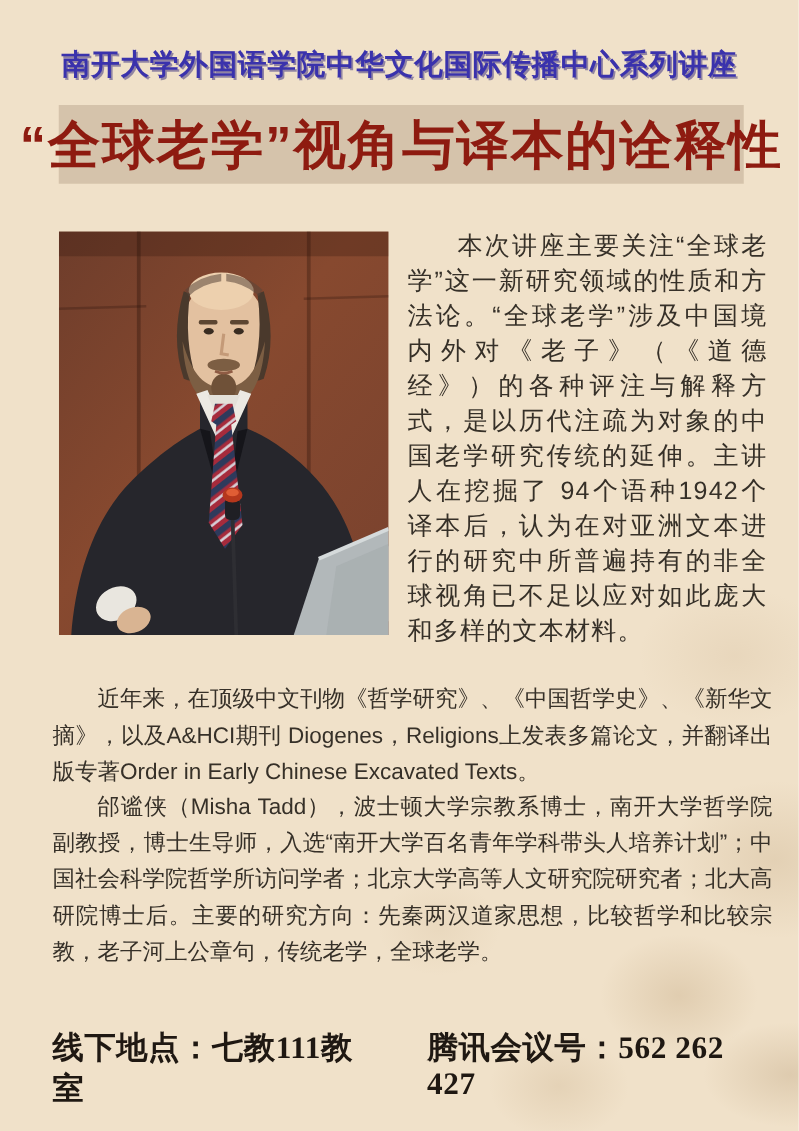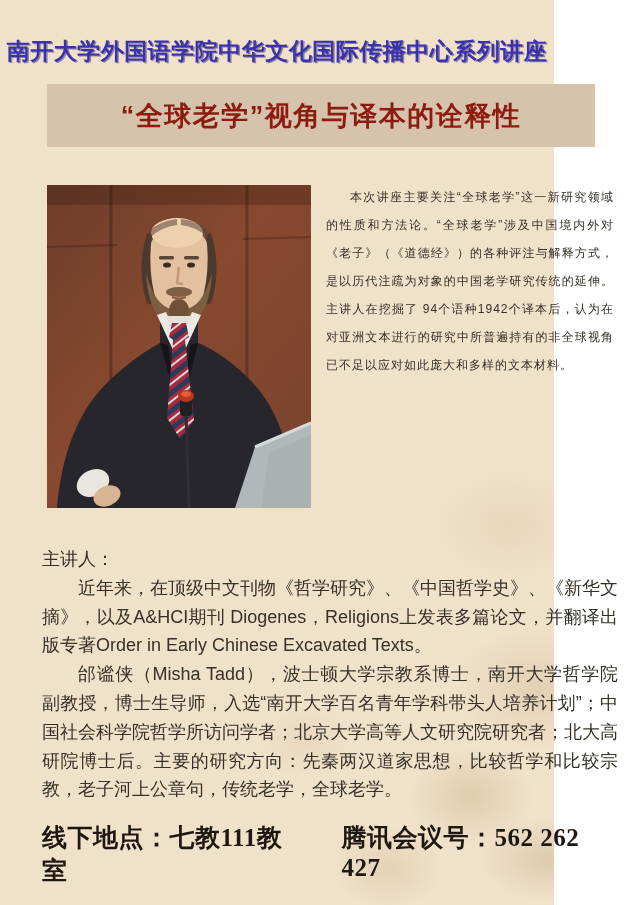--- a/index.html
+++ b/index.html
@@ -12,21 +12,21 @@
   }
   * { margin: 0; padding: 0; box-sizing: border-box; }
   html, body { width: 639px; height: 905px; }
   body {
     font-family: "Liberation Sans", "DejaVu Sans", sans-serif;
     color: var(--body-text);
     overflow: hidden;
   }
   .poster {
     position: relative;
-    width: 554px;
+    width: 639px;
     height: 905px;
     background-color: var(--background);
     background-image:
       radial-gradient(90px 70px at 85% 88%, rgba(168,133,86,0.22), transparent 70%),
       radial-gradient(120px 90px at 97% 76%, rgba(168,133,86,0.18), transparent 70%),
       radial-gradient(80px 60px at 70% 96%, rgba(168,133,86,0.16), transparent 70%),
       radial-gradient(110px 80px at 92% 58%, rgba(175,140,95,0.12), transparent 70%),
       radial-gradient(70px 55px at 55% 82%, rgba(175,140,95,0.10), transparent 70%),
       radial-gradient(100px 60px at 99% 95%, rgba(150,115,70,0.20), transparent 70%);
   }
@@ -47,41 +47,41 @@
     left: 47px;
     top: 84px;
     width: 548px;
     height: 63px;
     background: var(--title-band);
     display: flex;
     align-items: center;
     justify-content: center;
   }
   .lecture-title {
-    font-size: 27px;
+    font-size: 42px;
     font-weight: bold;
     letter-spacing: 1.5px;
     color: var(--title-text);
     white-space: nowrap;
   }
   .photo-frame {
     position: absolute;
     left: 47px;
     top: 185px;
     width: 264px;
     height: 323px;
     overflow: hidden;
   }
   .photo-frame svg { display: block; }
   .abstract {
     position: absolute;
     left: 326px;
     top: 183px;
     width: 288px;
-    font-size: 12px;
+    font-size: 20px;
     line-height: 28px;
     letter-spacing: 1px;
     text-align: justify;
     text-justify: inter-character;
     text-indent: 2em;
     color: var(--body-text);
   }
   .speaker-section {
     position: absolute;
     left: 42px;
@@ -207,21 +207,20 @@
         <rect x="133" y="213" width="12" height="18" rx="4" fill="#1f1f24"></rect>
         <ellipse cx="139" cy="211" rx="8" ry="6" fill="#b5371c"></ellipse>
         <ellipse cx="139" cy="209" rx="5" ry="3" fill="#e8643a" opacity="0.85"></ellipse>
       </g>
     </svg>
   </div>
 
   <p class="abstract">本次讲座主要关注“全球老学”这一新研究领域的性质和方法论。“全球老学”涉及中国境内外对《老子》（《道德经》）的各种评注与解释方式，是以历代注疏为对象的中国老学研究传统的延伸。主讲人在挖掘了 94个语种1942个译本后，认为在对亚洲文本进行的研究中所普遍持有的非全球视角已不足以应对如此庞大和多样的文本材料。</p>
 
   <div class="speaker-section">
-    <div>主讲人：</div>
     <p>近年来，在顶级中文刊物《哲学研究》、《中国哲学史》、《新华文摘》，以及A&amp;HCI期刊 Diogenes，Religions上发表多篇论文，并翻译出版专著Order in Early Chinese Excavated Texts。</p>
     <p>邰谧侠（Misha Tadd），波士顿大学宗教系博士，南开大学哲学院副教授，博士生导师，入选“南开大学百名青年学科带头人培养计划”；中国社会科学院哲学所访问学者；北京大学高等人文研究院研究者；北大高研院博士后。主要的研究方向：先秦两汉道家思想，比较哲学和比较宗教，老子河上公章句，传统老学，全球老学。</p>
   </div>
 
   <div class="event-details">
     <div class="event-row">
       <span>线下地点：七教111教室</span>
       <span class="meeting-id">腾讯会议号：562 262 427</span>
     </div>
   </div>

